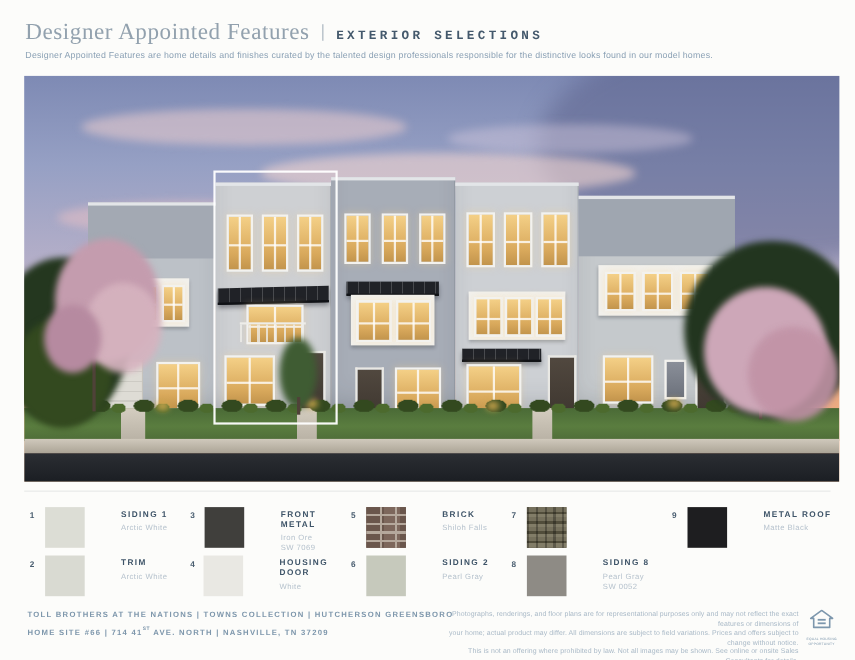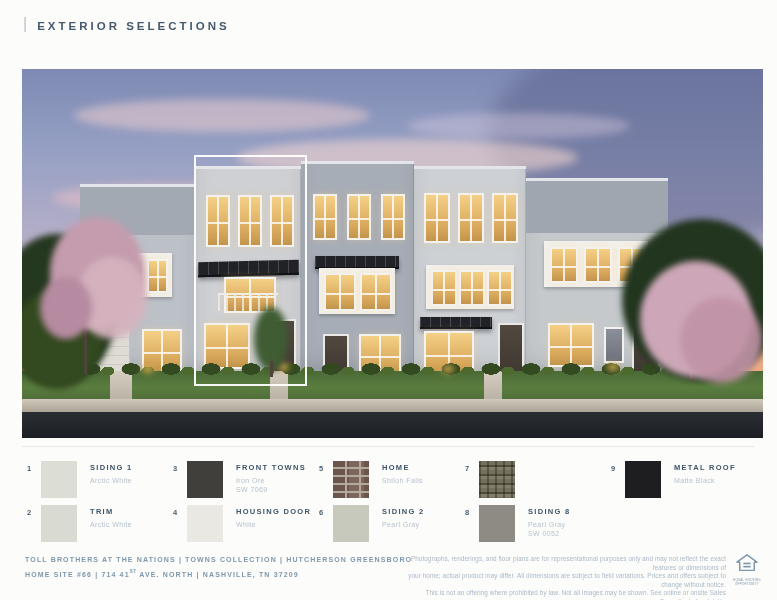--- a/index.html
+++ b/index.html
@@ -4,21 +4,21 @@
 <style>
   html,body{margin:0;padding:0;}
   body{width:777px;height:600px;background:#fcfcfa;font-family:"Liberation Sans",sans-serif;overflow:hidden;}
   .page{position:relative;width:777px;height:600px;background:#fcfcfa;}
 
   
   .hdr{position:absolute;left:23px;top:16px;right:20px;}
   .hdr-line{display:flex;align-items:baseline;gap:10px;}
   .hdr-title{font-family:"Liberation Serif",serif;font-size:21px;color:#92a1ae;letter-spacing:.5px;}
   .hdr-sep{color:#b9c2ca;font-size:16px;font-weight:400;position:relative;top:-1px;}
-  .hdr-section{font-size:11.5px;font-weight:bold;color:#44596c;letter-spacing:3px;}
+  .hdr-section{font-size:11.5px;font-weight:bold;color:#44596c;letter-spacing:3px;font-family:Liberation Mono, monospace;}
   .hdr-desc{margin-top:5px;font-size:8px;color:#8ba1b5;letter-spacing:.2px;}
 
   
   .scene{position:absolute;left:22px;top:69px;width:741px;height:369px;overflow:hidden;
     background:linear-gradient(180deg,#7e8ab4 0%,#96a0c4 22%,#b3aec8 45%,#cdb7c2 62%,#e3c4b4 78%,#f0d0b2 100%);}
   .glow,.cloud,.blob{position:absolute;border-radius:50%;}
   .glow{filter:blur(10px);}
   .cloud{filter:blur(4px);}
   .blob{filter:blur(3px);}
   .u{position:absolute;bottom:57px;border-top:3px solid #e3e5e8;box-shadow:inset 0 -22px 26px -12px rgba(40,45,55,.28),inset -1px 0 0 rgba(60,65,75,.18);z-index:2;}
@@ -56,43 +56,45 @@
   .sel-cell{display:flex;margin-bottom:7px;height:37px;}
   .sel-num{width:14px;font-size:7.5px;font-weight:bold;color:#4a5e70;padding-top:3px;letter-spacing:.5px;}
   .sel-sw{width:36px;height:37px;margin-right:13px;flex:none;}
   .sw-brick{background-color:#6f5b51;
     background-image:repeating-linear-gradient(180deg,transparent 0 6px,#b5a89c 6px 8px),
                      repeating-linear-gradient(90deg,transparent 0 12px,#b5a89c 12px 14px),
                      repeating-linear-gradient(90deg,#6a564c 0 16px,#7d675c 16px 31px);}
   .sw-shingle{background-color:#6c6754;
     background-image:repeating-linear-gradient(90deg,rgba(0,0,0,.28) 0 2px,transparent 2px 8px),
                      repeating-linear-gradient(180deg,#75705c 0 4px,#514d3b 4px 6px,#827d68 6px 9px);}
-  .sel-txt{padding-top:2px;}
+  .sel-txt{padding-top:2px;margin-left:20px;}
   .sel-name{font-size:7.5px;font-weight:bold;color:#3e5468;letter-spacing:1.3px;}
   .sel-det{margin-top:4px;font-size:7px;color:#b6c2cd;letter-spacing:.4px;line-height:9px;}
 
   
   .ftr{position:absolute;left:25px;top:554px;right:15px;display:flex;}
   .ftr-left{width:372px;flex:none;}
   .ftr-line{font-size:7px;font-weight:bold;color:#7e97ac;letter-spacing:1.15px;line-height:12px;white-space:nowrap;}
   .ftr-line sup{font-size:4.5px;vertical-align:4px;letter-spacing:.5px;}
   .ftr-disc{flex:1;text-align:right;font-size:6.3px;color:#a9b9c7;line-height:8.6px;letter-spacing:.1px;padding-top:1px;}
   .ftr-logo{width:30px;flex:none;margin-left:6px;text-align:center;}
   .ftr-logo-label{font-size:3px;color:#7d97ad;letter-spacing:.2px;line-height:3.5px;margin-top:1px;}
 </style>
 </head>
 <body>
 
 <div class="page">
 
   <div class="hdr">
     <div class="hdr-line">
+      <span class="hdr-title">Designer Appointed Features</span>
       <span class="hdr-sep">|</span>
       <span class="hdr-section">EXTERIOR SELECTIONS</span>
     </div>
+    <div class="hdr-desc">Designer Appointed Features are home details and finishes curated by the talented design professionals responsible for the distinctive looks found in our model homes.</div>
   </div>
 
   <div class="scene">
 
     <div class="glow" style="left:63%;top:-12%;width:60%;height:58%;background:rgba(88,94,136,.5);"></div>
     <div class="glow" style="left:-6%;top:50%;width:45%;height:48%;background:rgba(246,172,120,.5);"></div>
     <div class="glow" style="left:76%;top:58%;width:32%;height:42%;background:rgba(243,150,90,.55);"></div>
     <div class="cloud" style="left:7%;top:8%;width:40%;height:9%;background:rgba(236,206,206,.55);"></div>
     <div class="cloud" style="left:29%;top:19%;width:46%;height:10%;background:rgba(241,211,206,.6);"></div>
     <div class="cloud" style="left:4%;top:31%;width:34%;height:8%;background:rgba(231,192,197,.55);"></div>
@@ -212,21 +214,21 @@
               <div></div>
             </div>
           </div>
       </div>
     </div>
     <div class="sel-col">
       <div class="sel-cell">
         <div class="sel-num">3</div>
         <div class="sel-sw" style="background-color: rgb(64, 63, 60);"></div>
         <div class="sel-txt">
-            <div class="sel-name">FRONT TOWNS</div>
+            <div class="sel-name">FRONT METAL</div>
           <div class="sel-det">
               <div>Iron Ore</div>
               <div>SW 7069</div>
             </div>
           </div>
       </div>
       <div class="sel-cell">
         <div class="sel-num">4</div>
         <div class="sel-sw" style="background-color: rgb(233, 232, 227);"></div>
         <div class="sel-txt">
@@ -236,21 +238,21 @@
               <div></div>
             </div>
           </div>
       </div>
     </div>
     <div class="sel-col">
       <div class="sel-cell">
         <div class="sel-num">5</div>
         <div class="sel-sw sw-brick"></div>
         <div class="sel-txt">
-            <div class="sel-name">HOME</div>
+            <div class="sel-name">BRICK</div>
           <div class="sel-det">
               <div>Shiloh Falls</div>
               <div></div>
             </div>
           </div>
       </div>
       <div class="sel-cell">
         <div class="sel-num">6</div>
         <div class="sel-sw" style="background-color: rgb(198, 201, 188);"></div>
         <div class="sel-txt">

